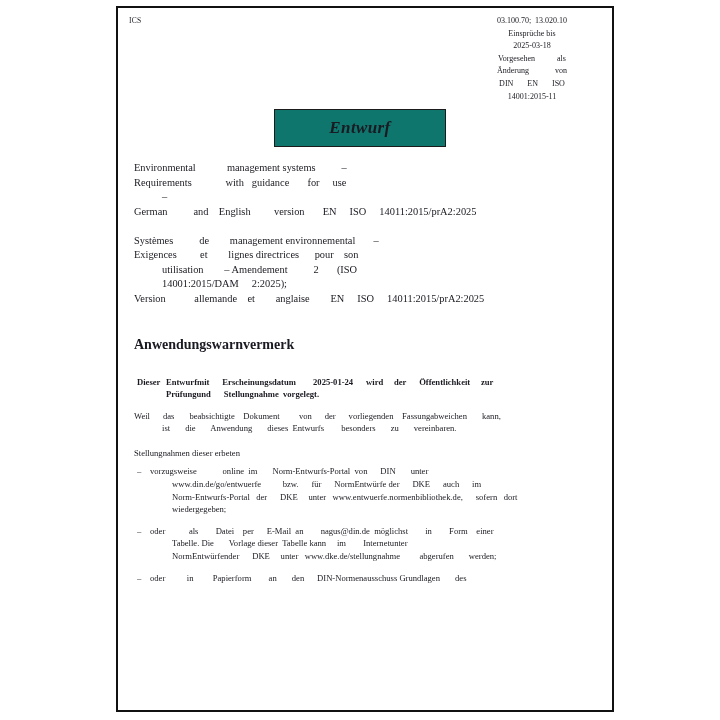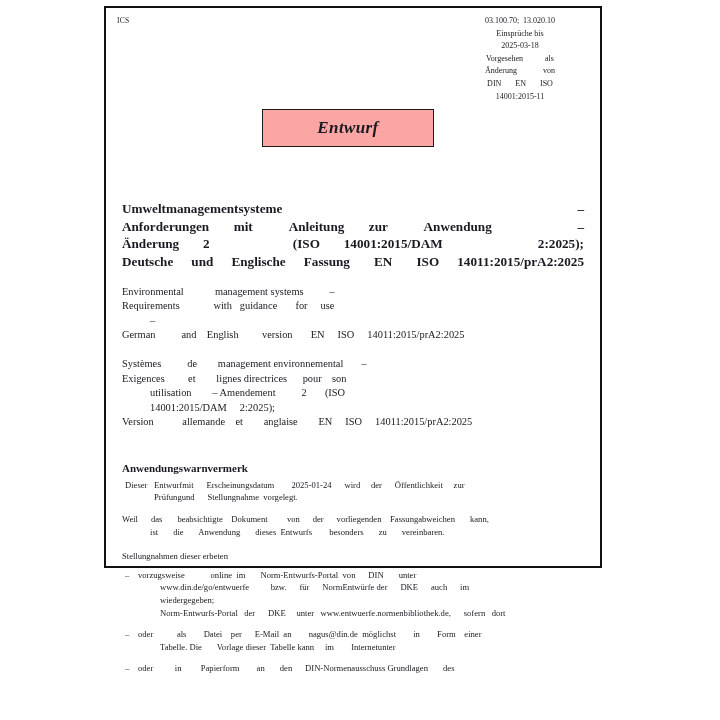--- a/index.html
+++ b/index.html
@@ -10,24 +10,24 @@
   body {
     width: 720px;
     height: 720px;
     font-family: "Liberation Serif", "DejaVu Serif", serif;
     color: #1a1a22;
     overflow: hidden;
   }
 
   #page {
     position: absolute;
-    left: 104px;
+    left: 116px;
     top: 6px;
     width: 498px;
-    height: 562px;
+    height: 706px;
     box-sizing: border-box;
     border: 2px solid #111111;
     background: #ffffff;
   }
 
   #page-inner {
     position: absolute;
     left: 0; top: 0; right: 0; bottom: 0;
     padding: 6px 8px 4px 8px;
     box-sizing: border-box;
@@ -63,21 +63,21 @@
     margin-top: 6px;
     padding-left: 148px;
   }
   .entwurf-box {
     width: 170px;
     height: 36px;
     border: 1.6px solid #1b1b1b;
     display: flex;
     align-items: center;
     justify-content: center;
-    background: #fca5a5;
+    background: #0f766e;
   }
   .entwurf-text {
     font-weight: bold;
     font-style: italic;
     font-size: 17px;
     letter-spacing: .4px;
   }
 
   
   .content {
@@ -110,33 +110,33 @@
     white-space: pre-wrap;
   }
   .jline.ragged {
     text-align-last: left;
   }
   .indent1 { padding-left: 28px; }
 
   .warn-heading {
     margin-top: 31px;
     font-weight: bold;
-    font-size: 11px;
+    font-size: 14px;
     line-height: 14px;
   }
 
   .small-block {
     font-size: 8.6px;
     line-height: 12.6px;
   }
   .p-gap-lg { height: 12px; }
   .p-gap-md { height: 9px; }
   .p-gap-sm { height: 6px; }
 
-  .para-top { margin-top: 4px; }
+  .para-top { margin-top: 24px; font-weight: bold; }
 
   .bullet-row {
     display: flex;
     align-items: flex-start;
   }
   .bullet-dash {
     width: 16px;
     flex: 0 0 16px;
     padding-left: 3px;
     box-sizing: border-box;
@@ -183,26 +183,20 @@
     </div>
 
     <div class="entwurf-wrap">
       <div class="entwurf-box">
         <span class="entwurf-text">Entwurf</span>
       </div>
     </div>
 
     <div class="content">
 
-      <div class="title-block">
-        <div class="tline">Umweltmanagementsysteme                 –</div>
-        <div class="tline">Anforderungen  mit   Anleitung  zur   Anwendung       –</div>
-        <div class="tline">Änderung  2       (ISO  14001:2015/DAM        2:2025);</div>
-        <div class="tline last">Deutsche   und   Englische   Fassung    EN    ISO   14011:2015/prA2:2025</div>
-      </div>
 
       <div class="lang-block">
         <div class="jline ragged">Environmental            management systems          –</div>
         <div class="jline ragged">Requirements             with   guidance       for     use</div>
         <div class="jline ragged indent1">–</div>
         <div class="jline ragged">German          and    English         version       EN     ISO     14011:2015/prA2:2025</div>
       </div>
 
       <div class="lang-block">
         <div class="jline ragged">Systèmes          de        management environnemental       –</div>
@@ -235,32 +229,33 @@
 
       <div class="small-block">Stellungnahmen dieser erbeten</div>
 
       <div class="p-gap-sm"></div>
 
       <div class="bullet-row">
         <div class="bullet-dash">–</div>
         <div class="bullet-body">
           <div class="jline ragged">vorzugsweise            online  im       Norm-Entwurfs-Portal  von      DIN       unter</div>
           <div class="jline ragged cont">www.din.de/go/entwuerfe          bzw.      für      NormEntwürfe der      DKE      auch      im</div>
+          <div class="jline ragged cont">Norm-Entwurfs-Portal   der      DKE     unter   www.entwuerfe.normenbibliothek.de,      sofern   dort</div>
           <div class="jline ragged cont">wiedergegeben;</div>
-          <div class="jline ragged cont">Norm-Entwurfs-Portal   der      DKE     unter   www.entwuerfe.normenbibliothek.de,      sofern   dort</div>
         </div>
       </div>
 
       <div class="p-gap-md"></div>
 
       <div class="bullet-row">
         <div class="bullet-dash">–</div>
         <div class="bullet-body">
           <div class="jline ragged">oder           als        Datei    per      E-Mail  an        nagus@din.de  möglichst        in        Form    einer</div>
           <div class="jline ragged cont">Tabelle. Die       Vorlage dieser  Tabelle kann     im        Internetunter</div>
+          <div class="jline ragged cont">NormEntwürfender      DKE     unter   www.dke.de/stellungnahme         abgerufen       werden;</div>
         </div>
       </div>
 
       <div class="p-gap-md"></div>
 
       <div class="bullet-row">
         <div class="bullet-dash">–</div>
         <div class="bullet-body">
           <div class="jline ragged">oder          in         Papierform        an       den      DIN-Normenausschuss Grundlagen       des</div>
 

